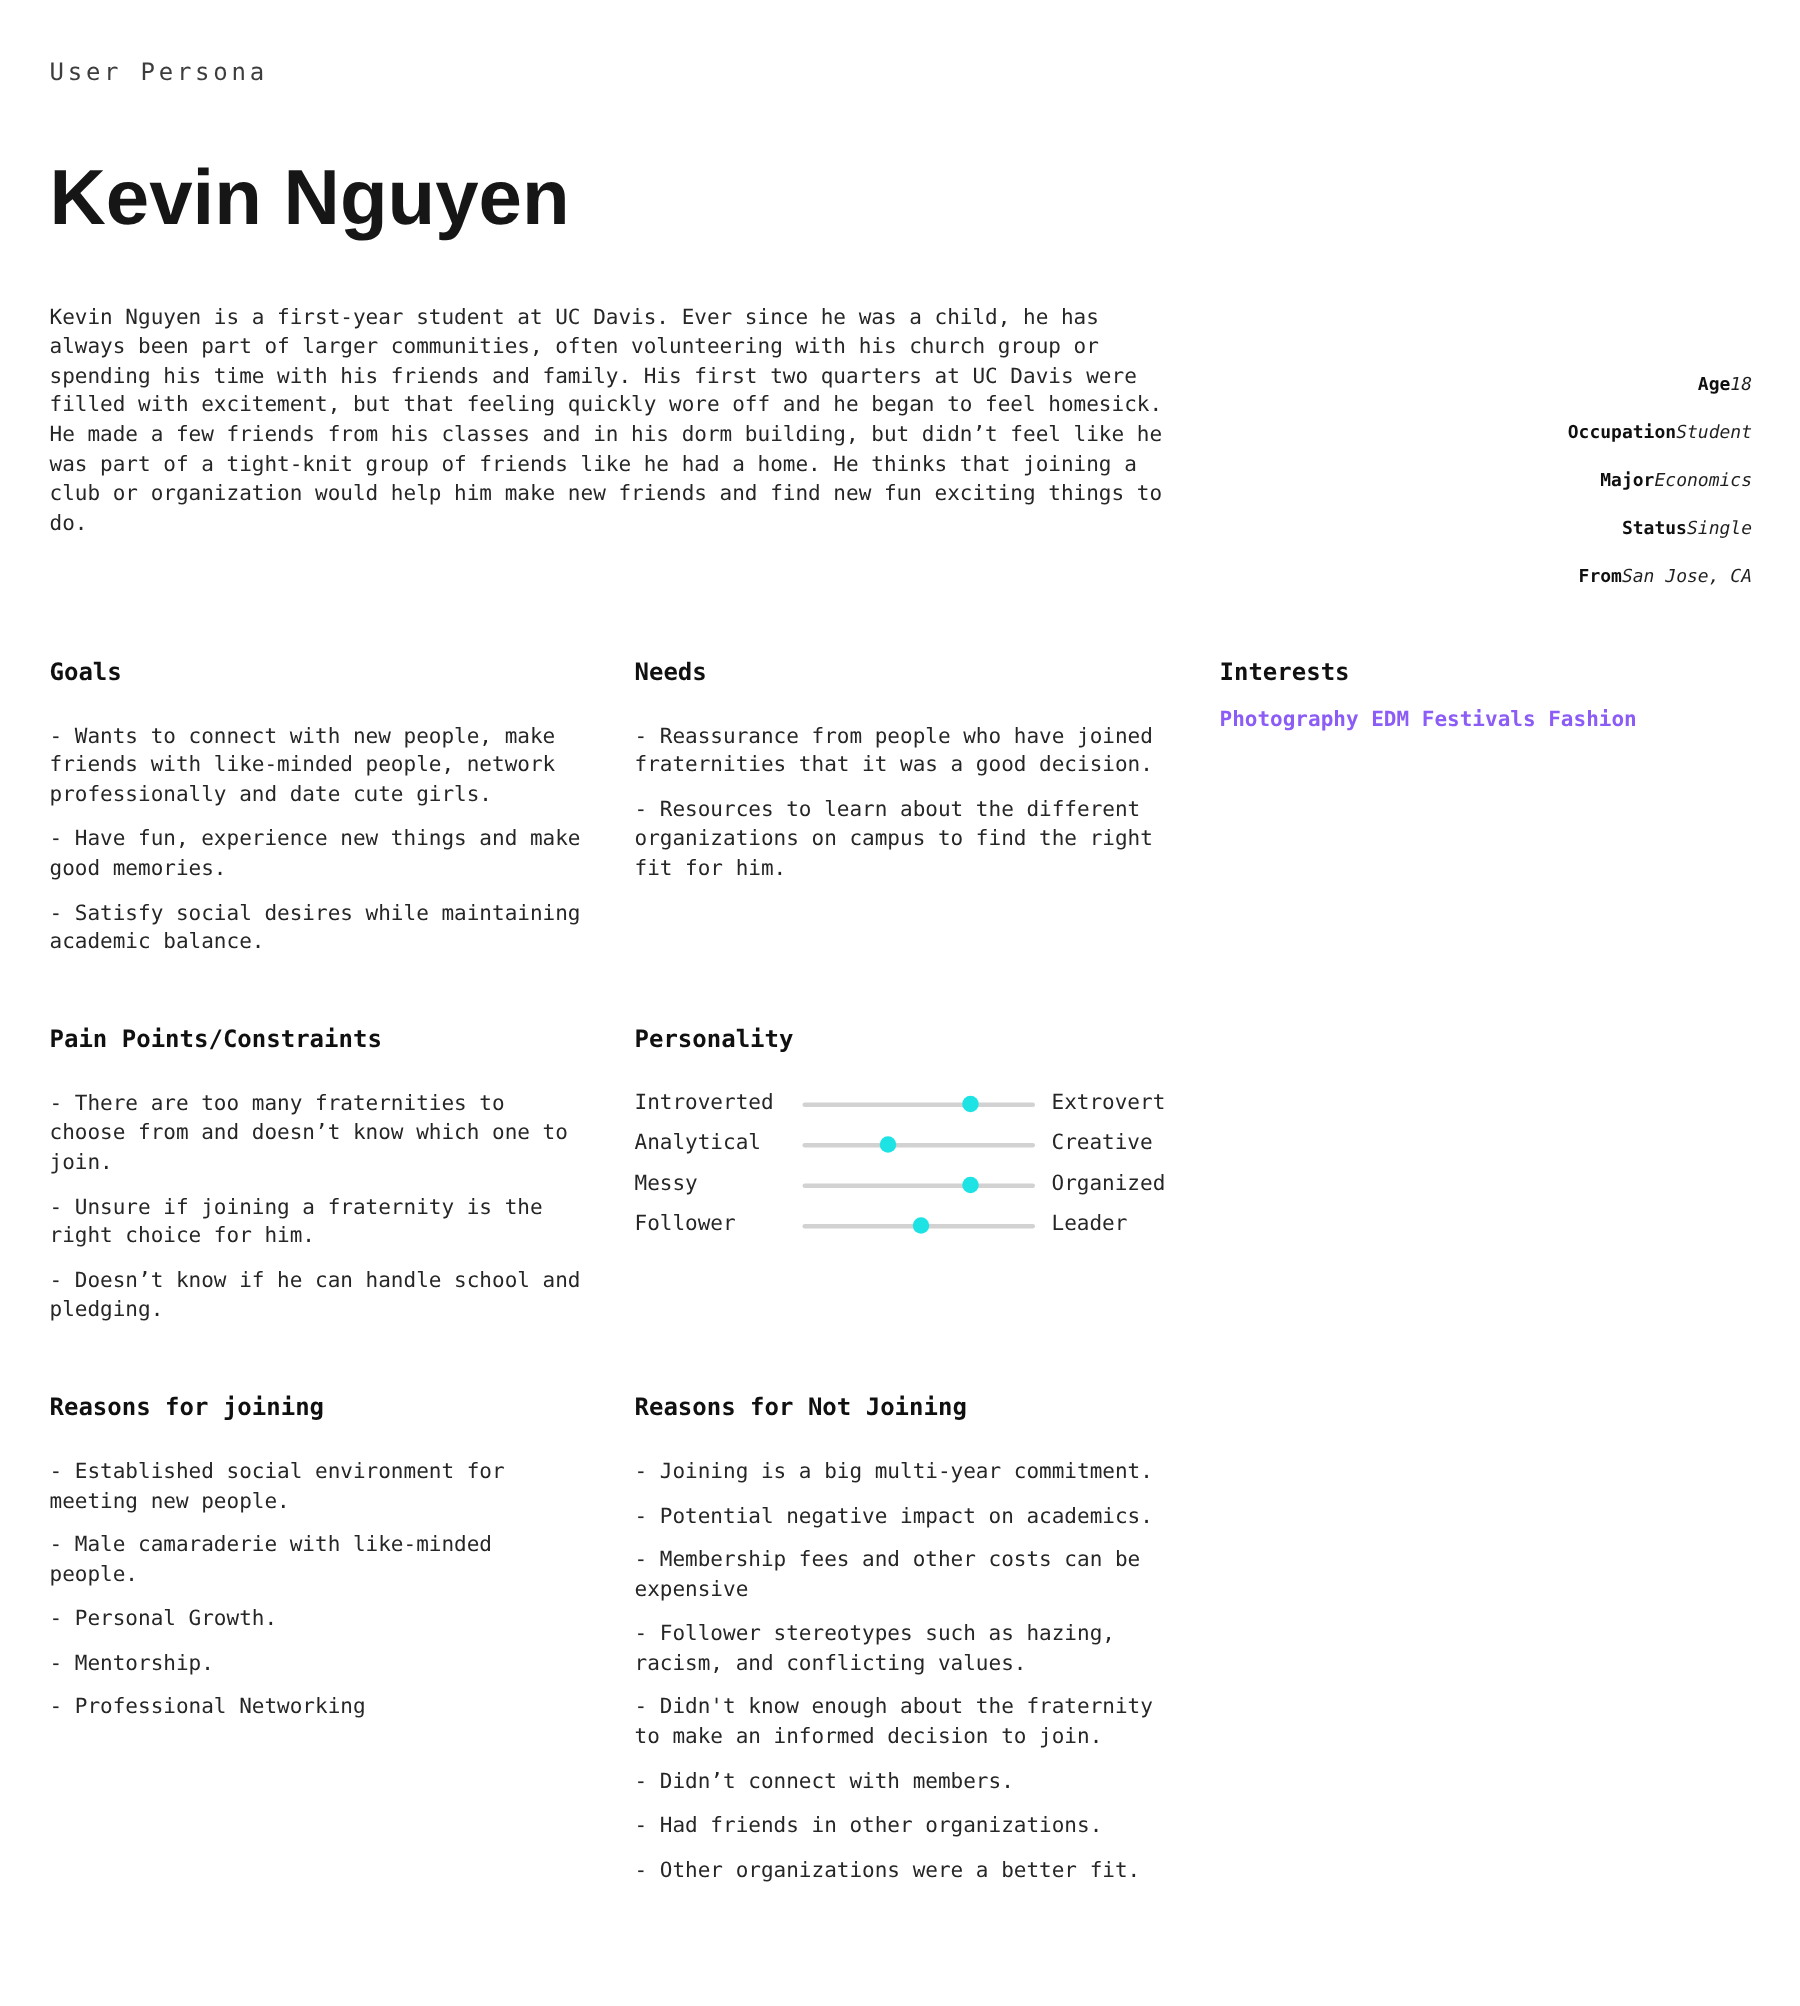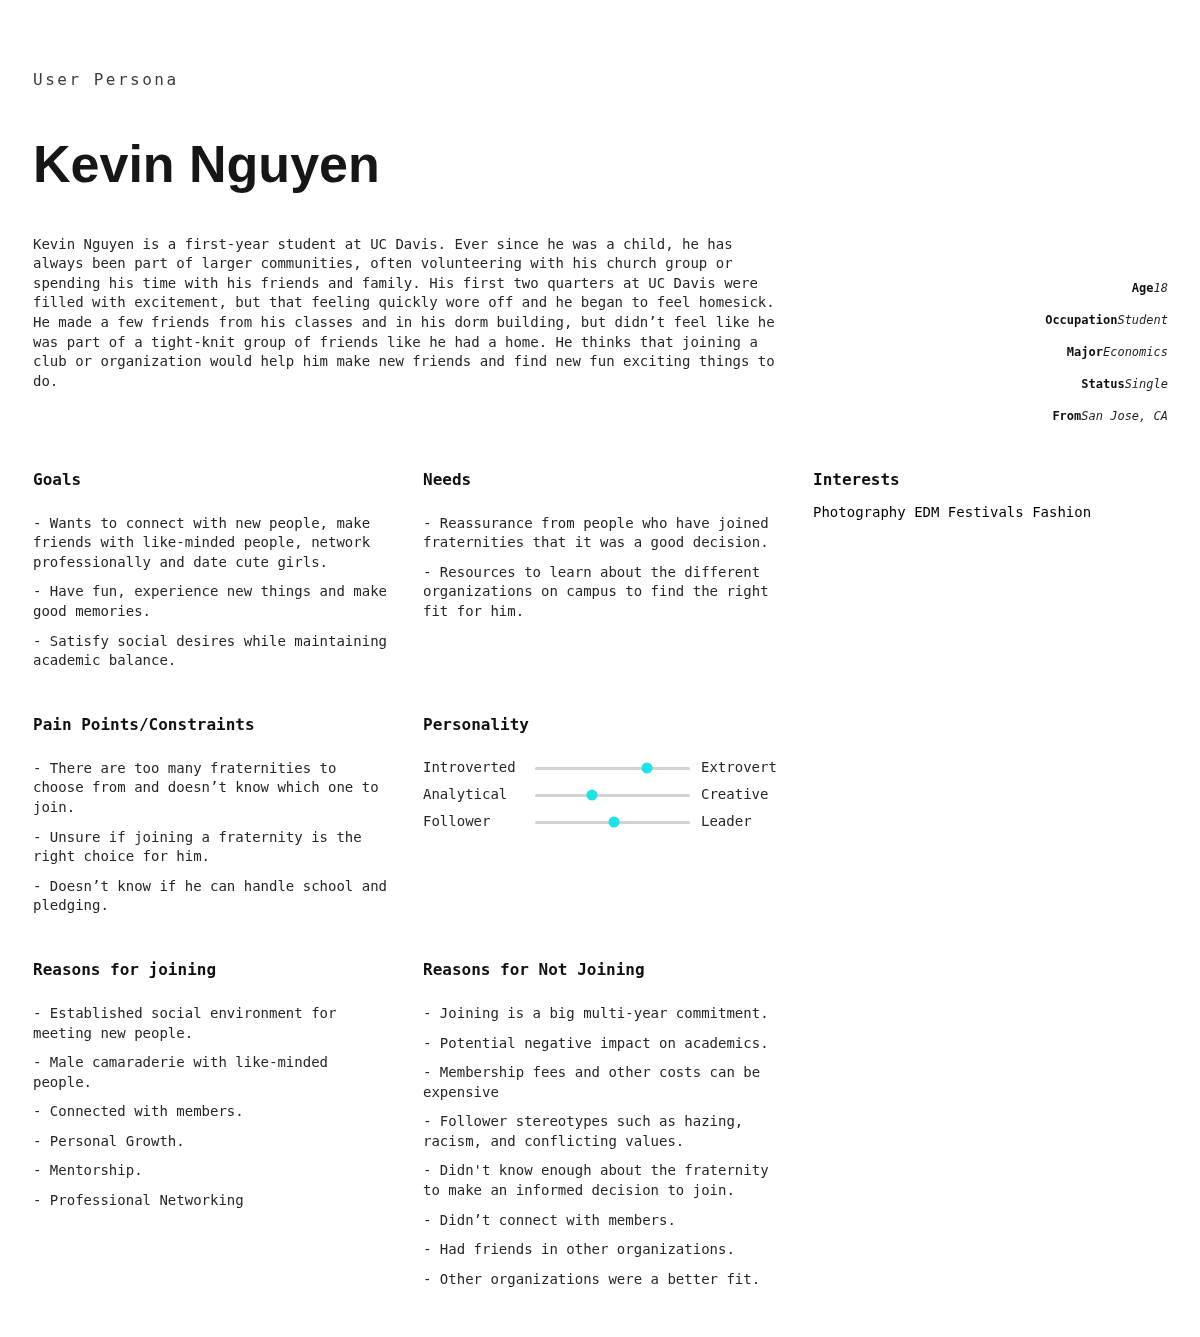--- a/index.html
+++ b/index.html
@@ -5,21 +5,21 @@
   :root{
     --accent:#1EE3E4;
     --track:#D2D2D2;
   }
   html,body{margin:0;padding:0;}
   body{
     width:1200px;height:1337px;overflow:hidden;background:#ffffff;
     font-family:"DejaVu Sans Mono",monospace;
     font-size:14px;line-height:1.4;color:#262626;
   }
-  .page{padding:40px 32px 0 33px;margin-top:32px;}
+  .page{padding:40px 32px 0 33px;}
 
   .kicker{
     font-size:16px;line-height:16px;letter-spacing:2.5px;color:#3d3d3d;margin:0;
   }
   .title{
     margin:49px 0 0 0;
     font-family:"Liberation Sans",sans-serif;
     font-weight:700;font-size:52px;line-height:1.05;color:#161616;
   }
 
@@ -48,21 +48,21 @@
   .fact{
     display:flex;justify-content:flex-end;align-items:baseline;
     font-size:12px;line-height:20px;margin-bottom:12px;
   }
   .fact:last-child{margin-bottom:0;}
   .fact .label{font-weight:700;color:#0f0f0f;}
   .fact .value{font-weight:400;color:#1f1f1f;text-align:right;font-style:italic;}
 
   
   .interests h2{margin-bottom:12px;}
-  .interests .value{font-weight:400;color:#000000;}
+  .interests .value{font-weight:700;color:#8b5cf6;}
 
   
   .slider-row{
     display:flex;align-items:center;height:19px;margin-bottom:8px;
   }
   .slider-row:last-child{margin-bottom:0;}
   .slider-row .left{flex:0 0 112px;}
   .slider-row .track{
     position:relative;flex:0 0 155px;height:3px;background:var(--track);
     margin-right:11px;border-radius:2px;
@@ -146,33 +146,39 @@
         <span class="right">Extrovert</span>
       </div>
       <div class="slider-row">
         <span class="left">Analytical</span>
         <span class="track">
             <span class="dot" style="left: 37%;"></span>
           </span>
         <span class="right">Creative</span>
       </div>
       <div class="slider-row">
+        <span class="left">Messy</span>
+        <span class="track">
+            <span class="dot" style="left: 72%;"></span>
+          </span>
+        <span class="right">Organized</span>
+      </div>
+      <div class="slider-row">
         <span class="left">Follower</span>
         <span class="track">
             <span class="dot" style="left: 51%;"></span>
           </span>
         <span class="right">Leader</span>
       </div>
     </div>
 
     <div class="section col1">
       <h2>Reasons for joining</h2>
       <p>- Established social environment for meeting new people.</p>
       <p>- Male camaraderie with like-minded people.</p>
-      <p>- Connected with members.</p>
       <p>- Personal Growth.</p>
       <p>- Mentorship.</p>
       <p>- Professional Networking</p>
     </div>
 
     <div class="section col2">
       <h2>Reasons for Not Joining</h2>
       <p>- Joining is a big multi-year commitment.</p>
       <p>- Potential negative impact on academics.</p>
       <p>- Membership fees and other costs can be expensive</p>

